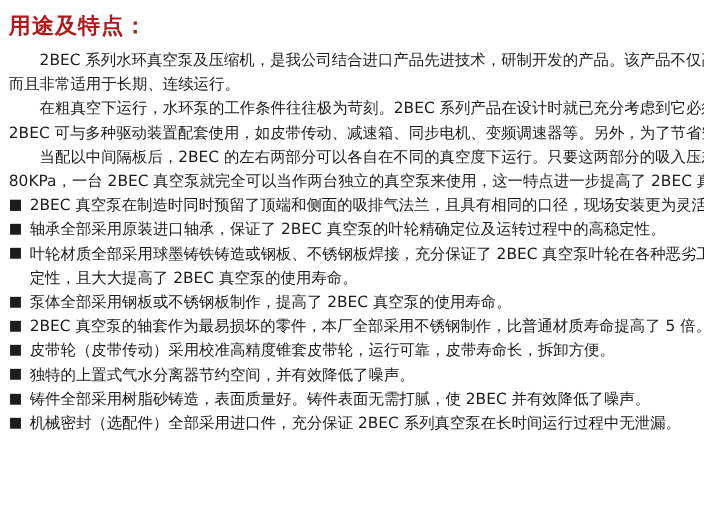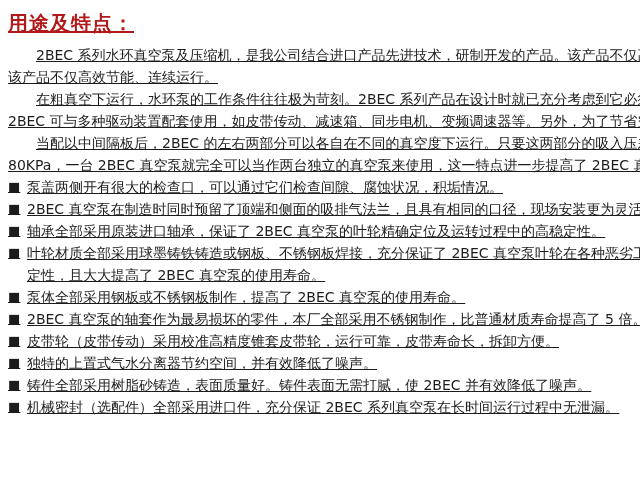--- a/index.html
+++ b/index.html
@@ -1,20 +1,20 @@
 <!DOCTYPE html>
 <html style="--title_red: #b21a1a; --body_text: #1c1c1c; --background: #ffffff;"><head>
 <meta charset="utf-8">
 <style>
   :root {
     --title_red: #b21a1a;
     --body_text: #1c1c1c;
     --background: #ffffff;
   }
-  * { margin: 0; padding: 0; box-sizing: border-box; text-decoration: underline; }
+  * { margin: 0; padding: 0; box-sizing: border-box; }
   html, body {
     width: 640px; height: 480px;
     background: var(--background);
     overflow: hidden;
     font-family: "DejaVu Sans", "Liberation Sans", sans-serif;
   }
   .page {
     width: 640px; height: 480px;
     padding: 10px 8px 0 8px;
     overflow: hidden;
@@ -45,28 +45,28 @@
     color: var(--body_text);
   }
 </style>
 </head>
 <body>
 
 <div class="page">
   <h1 class="title">用途及特点：</h1>
   <div id="intro">
       <div class="line indent">2BEC 系列水环真空泵及压缩机，是我公司结合进口产品先进技术，研制开发的产品。该产品不仅高效节能，</div>
-      <div class="line">该产品不仅高效节能、连续运行。</div>
+      <div class="line">而且非常适用于长期、连续运行。</div>
       <div class="line indent">在粗真空下运行，水环泵的工作条件往往极为苛刻。2BEC 系列产品在设计时就已充分考虑到它必须能抽</div>
       <div class="line">2BEC 可与多种驱动装置配套使用，如皮带传动、减速箱、同步电机、变频调速器等。另外，为了节省空</div>
       <div class="line indent">当配以中间隔板后，2BEC 的左右两部分可以各自在不同的真空度下运行。只要这两部分的吸入压差小于</div>
       <div class="line">80KPa，一台 2BEC 真空泵就完全可以当作两台独立的真空泵来使用，这一特点进一步提高了 2BEC 真空泵的操</div>
     </div>
   <div id="features">
-      <div class="line feature-first"><span class="bullet">■</span><span>泵盖两侧开有很大的检查口，可以通过它们检查间隙、腐蚀状况，积垢情况。</span></div>
+      <div class="line feature-first"><span class="bullet">■</span></div>
       <div class="line feature-first"><span class="bullet">■</span><span>2BEC 真空泵在制造时同时预留了顶端和侧面的吸排气法兰，且具有相同的口径，现场安装更为灵活、方便。</span></div>
       <div class="line feature-first"><span class="bullet">■</span><span>轴承全部采用原装进口轴承，保证了 2BEC 真空泵的叶轮精确定位及运转过程中的高稳定性。</span></div>
       <div class="line feature-first"><span class="bullet">■</span><span>叶轮材质全部采用球墨铸铁铸造或钢板、不锈钢板焊接，充分保证了 2BEC 真空泵叶轮在各种恶劣工况下的稳</span></div>
       <div class="line feature-cont">定性，且大大提高了 2BEC 真空泵的使用寿命。</div>
       <div class="line feature-first"><span class="bullet">■</span><span>泵体全部采用钢板或不锈钢板制作，提高了 2BEC 真空泵的使用寿命。</span></div>
       <div class="line feature-first"><span class="bullet">■</span><span>2BEC 真空泵的轴套作为最易损坏的零件，本厂全部采用不锈钢制作，比普通材质寿命提高了 5 倍。</span></div>
       <div class="line feature-first"><span class="bullet">■</span><span>皮带轮（皮带传动）采用校准高精度锥套皮带轮，运行可靠，皮带寿命长，拆卸方便。</span></div>
       <div class="line feature-first"><span class="bullet">■</span><span>独特的上置式气水分离器节约空间，并有效降低了噪声。</span></div>
       <div class="line feature-first"><span class="bullet">■</span><span>铸件全部采用树脂砂铸造，表面质量好。铸件表面无需打腻，使 2BEC 并有效降低了噪声。</span></div>
       <div class="line feature-first"><span class="bullet">■</span><span>机械密封（选配件）全部采用进口件，充分保证 2BEC 系列真空泵在长时间运行过程中无泄漏。</span></div>

